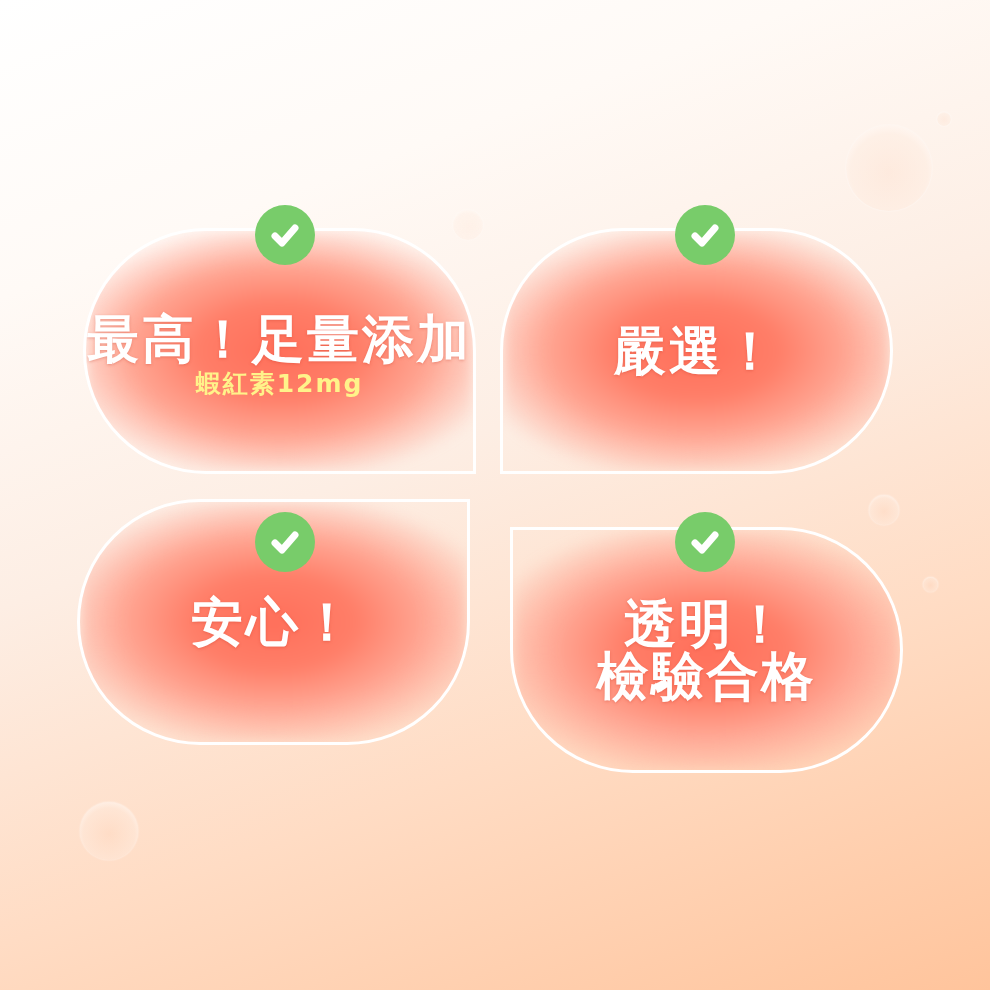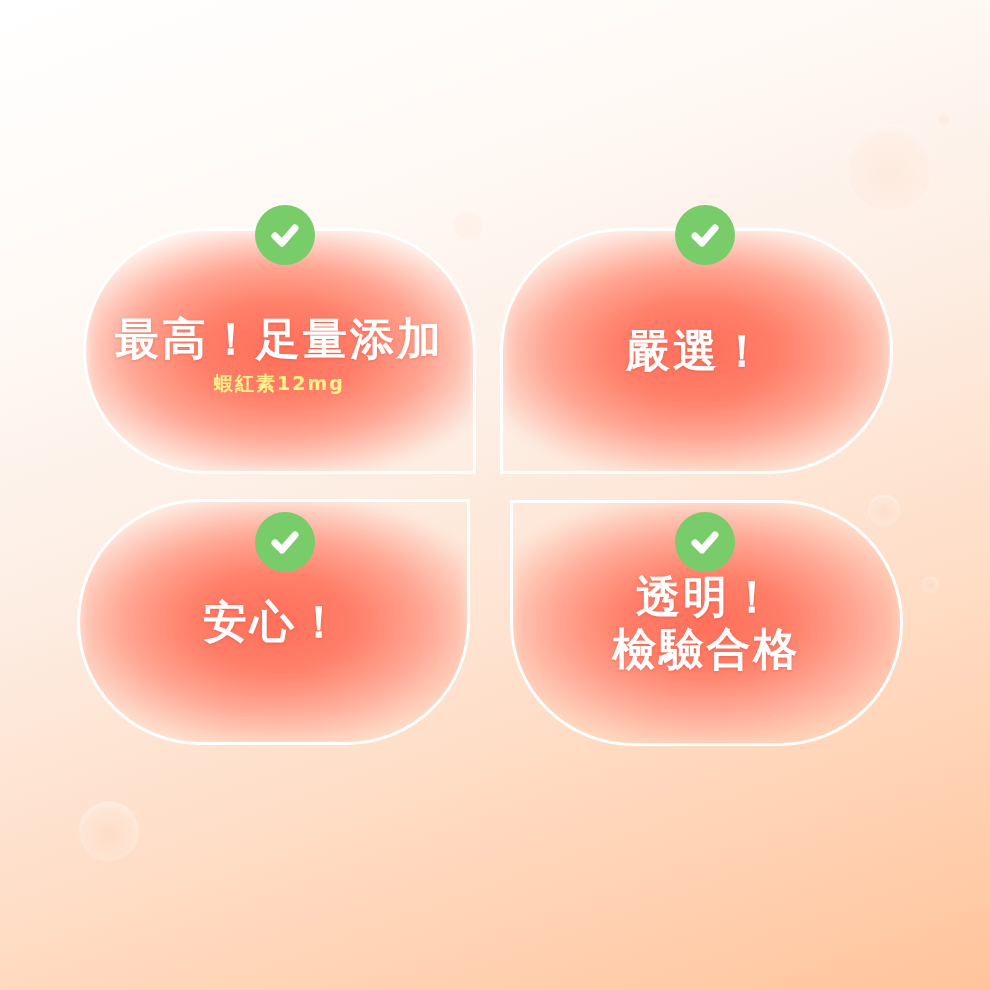--- a/index.html
+++ b/index.html
@@ -19,34 +19,34 @@
       overflow: hidden;
     }
     .card .glow {
       position: absolute; inset: 0;
       background: radial-gradient(ellipse 60% 55% at 50% 50%, #ff6f5a 0%, #ff7e68 35%, #ffa693 65%, rgba(255,220,205,0.0) 100%);
       filter: blur(6px);
     }
     .card.tl { left: 83px; top: 228px; width: 393px; height: 246px; border-radius: 123px 123px 0 123px; }
     .card.tr { left: 500px; top: 228px; width: 393px; height: 246px; border-radius: 123px 123px 123px 0; }
     .card.bl { left: 77px; top: 499px; width: 393px; height: 246px; border-radius: 123px 0 123px 123px; }
-    .card.br { left: 510px; top: 500px; width: 393px; height: 246px; border-radius: 0 123px 123px 123px; }
+    .card.br { left: 510px; top: 527px; width: 393px; height: 246px; border-radius: 0 123px 123px 123px; }
     .card-content {
       position: absolute; inset: 0;
       display: flex; flex-direction: column; align-items: center; justify-content: center;
       color: #ffffff; text-align: center;
     }
     .title-line {
       font-family: "DejaVu Serif", "Liberation Serif", serif;
-      font-weight: bold; font-size: 44px; line-height: 52px; letter-spacing: 3px;
+      font-weight: bold; font-size: 52px; line-height: 52px; letter-spacing: 3px;
       text-shadow: 0 1px 3px rgba(200,60,40,0.35);
     }
     .sub-line {
       font-family: "DejaVu Sans", "Liberation Sans", sans-serif;
-      font-weight: bold; font-size: 19px; line-height: 25px; letter-spacing: 2px;
+      font-weight: bold; font-size: 25px; line-height: 25px; letter-spacing: 2px;
       color: #fff38a;
     }
     .tl .card-content { padding-top: 6px; }
     .check {
       position: absolute; width: 60px; height: 60px; border-radius: 50%;
       background: #78cc6a;
       display: flex; align-items: center; justify-content: center;
       z-index: 5;
     }
     .check svg { width: 36px; height: 36px; }

